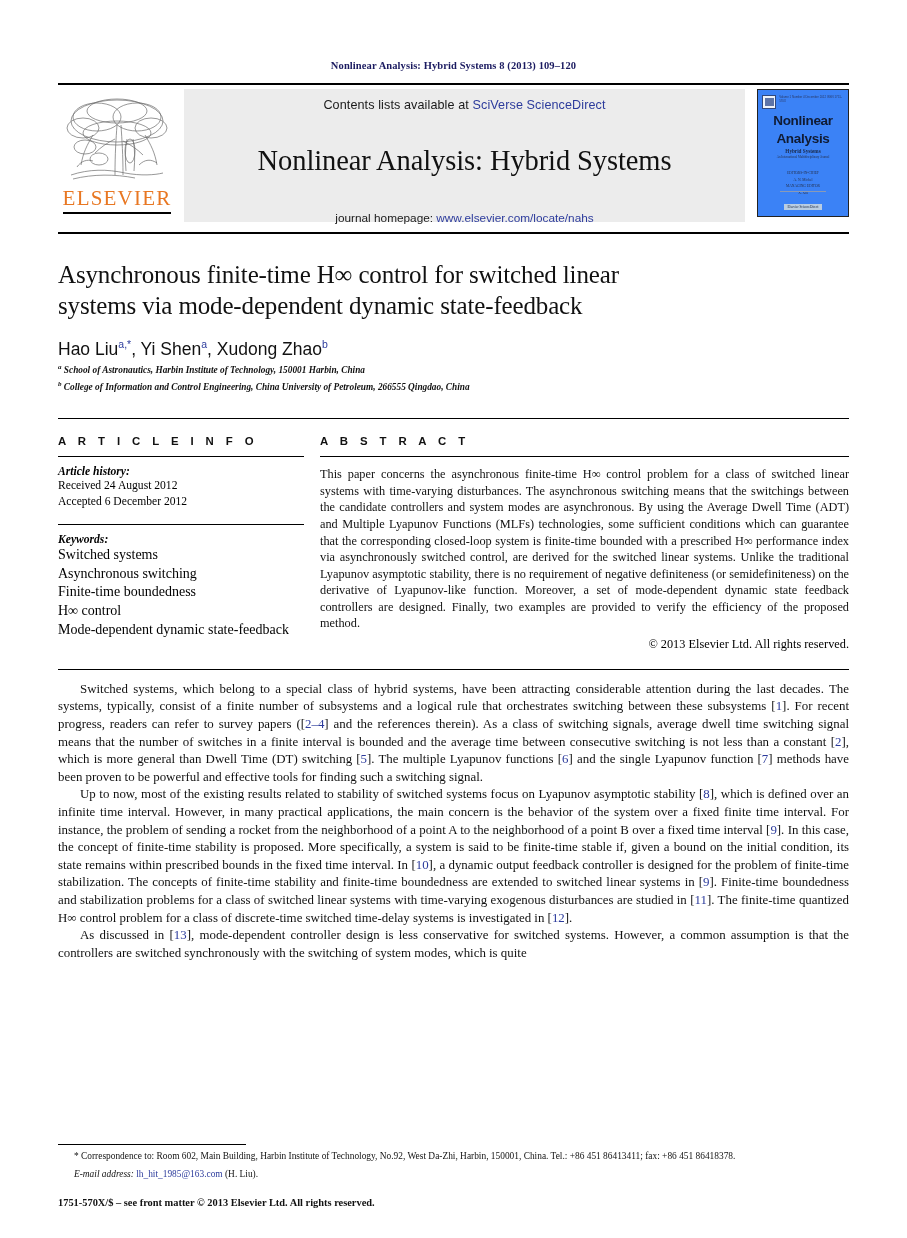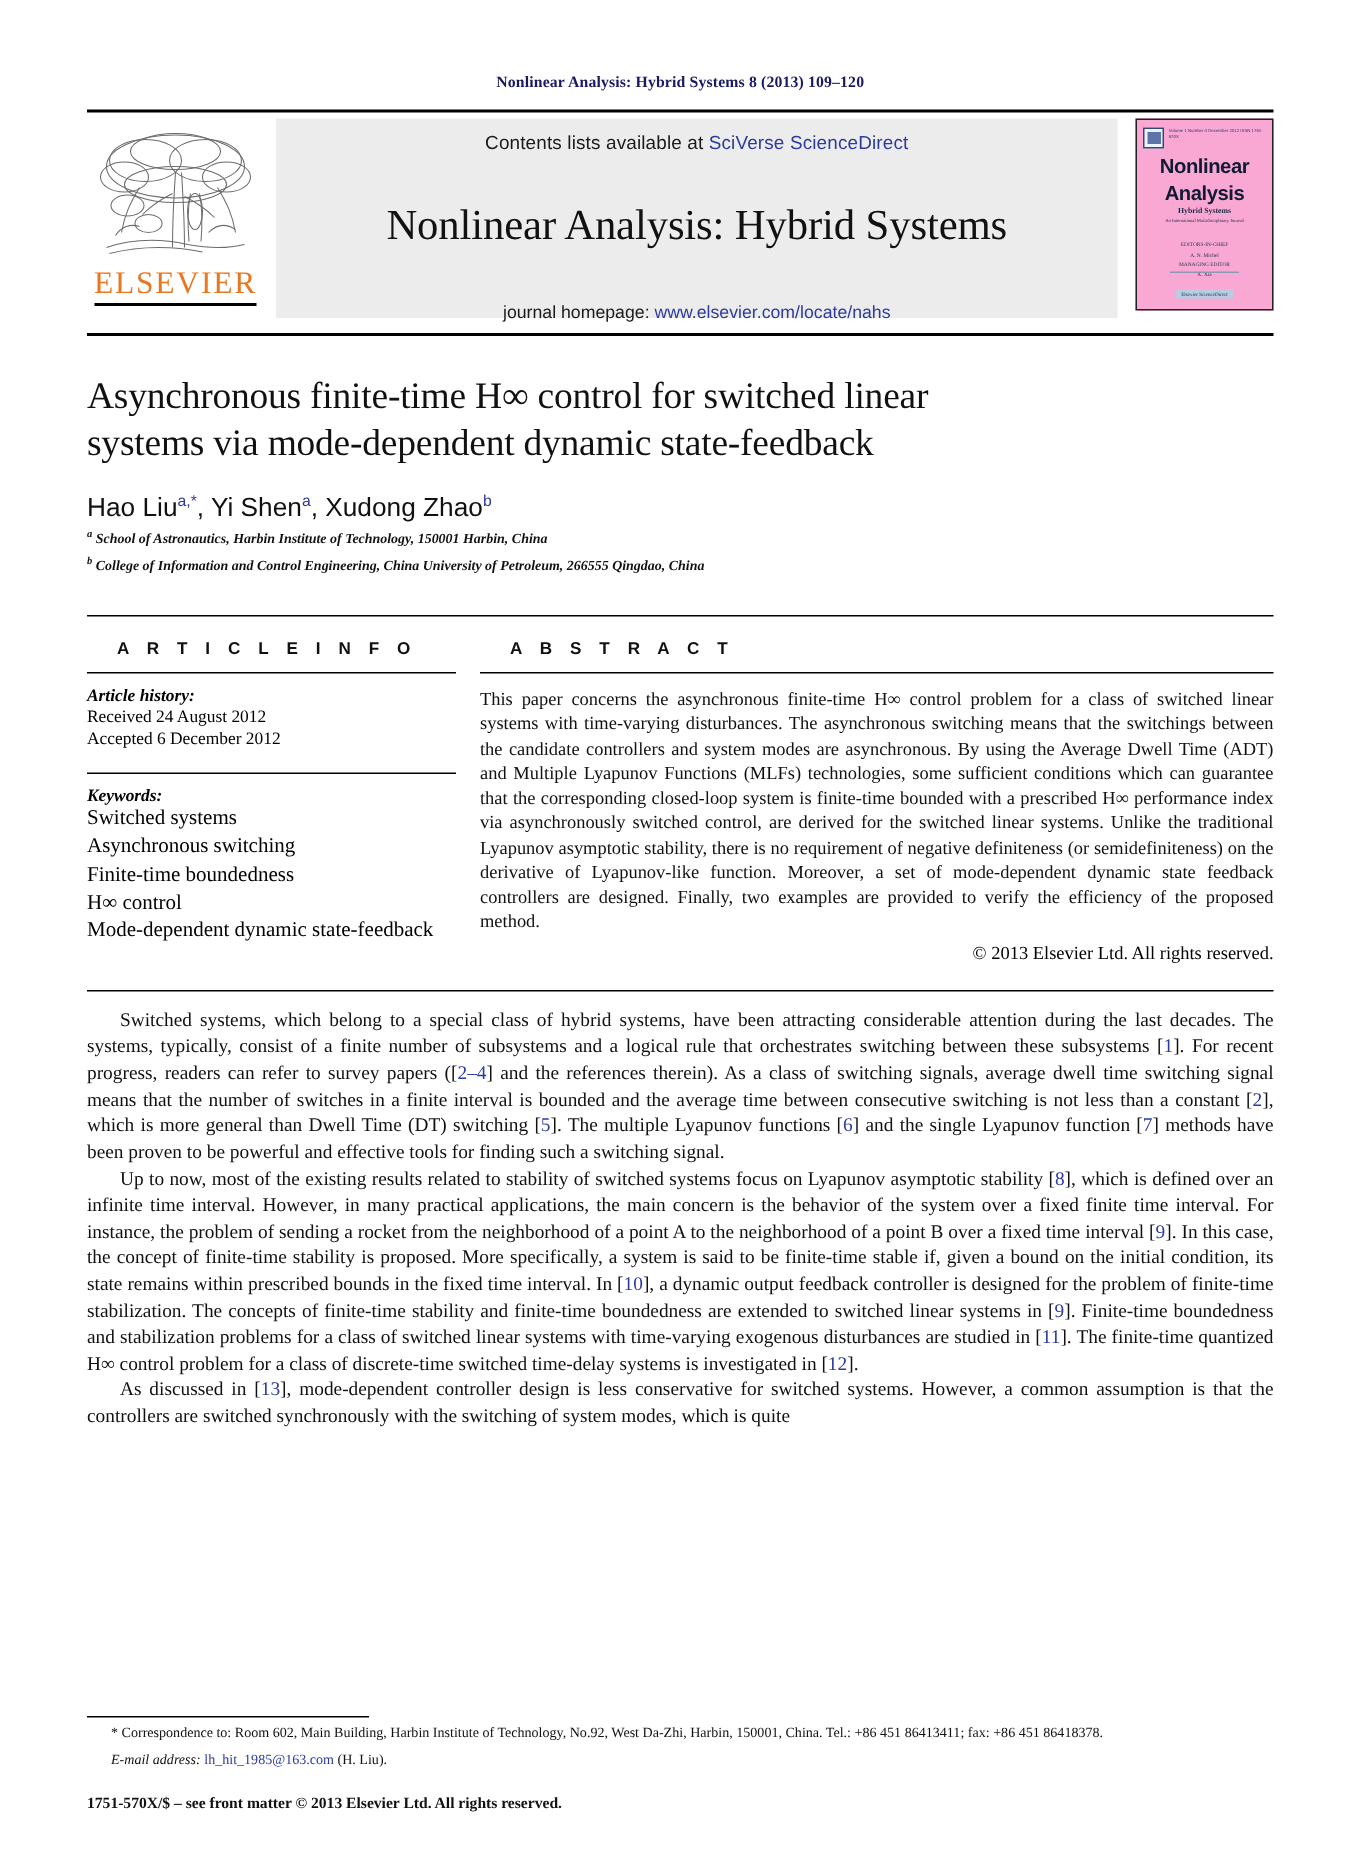--- a/index.html
+++ b/index.html
@@ -6,21 +6,21 @@
   html, body { margin: 0; padding: 0; }
   body {
     width: 907px;
     height: 1238px;
     background: #ffffff;
     font-family: "Liberation Serif", serif;
     color: #000000;
     position: relative;
     overflow: hidden;
   }
-  .page { position: relative; width: 907px; height: 1238px; padding: 2px 58px; }
+  .page { position: relative; width: 907px; height: 1238px; padding: 12px 58px; }
 
   
   .running-head {
     text-align: center;
     font-family: "Liberation Serif", serif;
     font-size: 10.5px;
     font-weight: bold;
     color: #1a1a60;
     padding-top: 48px;
     letter-spacing: .1px;
@@ -84,21 +84,21 @@
     font-family: "Liberation Sans", sans-serif;
     font-size: 11.8px;
     color: #1a1a1a;
   }
   .homepage-link { color: #2c3b9c; }
 
   .cover-thumb {
     width: 92px;
     flex: 0 0 92px;
     border: 1.5px solid #222;
-    background: #f9a8d4;
+    background: #3b82f6;
     position: relative;
     align-self: flex-start;
     height: 128px;
     padding: 5px 4px;
     overflow: hidden;
   }
   .cov-toprow { display:flex; align-items:flex-start; gap:3px; }
   .cov-badge { width: 15px; height: 14px; border: 1px solid #31487d; background: #eef3fa;
                display:flex; align-items:center; justify-content:center;}
   .cov-badge i { display:block; width:9px; height:8px; background:#5d74a8; }
@@ -146,21 +146,20 @@
   .two-col { display: flex; margin-top: 16px; }
   .col-info { width: 262px; flex: 0 0 262px; padding-right: 16px; }
   .col-abs { flex: 1 1 auto; }
 
   .sec-head {
     font-family: "Liberation Sans", sans-serif;
     font-weight: bold;
     font-size: 11.4px;
     letter-spacing: 4.4px;
     color: #111;
-    margin-left: 20px;
   }
   .hr-under { border-top: 1.6px solid #000; margin-top: 9px; }
   .hr-mid { border-top: 1.6px solid #000; margin: 14px 0 0 0; }
 
   .ih-label { font-style: italic; font-weight: bold; font-size: 11.6px; margin-top: 8px; }
   .ih-line { font-size: 11.6px; line-height: 1.35; }
   .kw-line { font-size: 14px; line-height: 1.35; }
 
   .abs-body {
     font-size: 12.3px;

